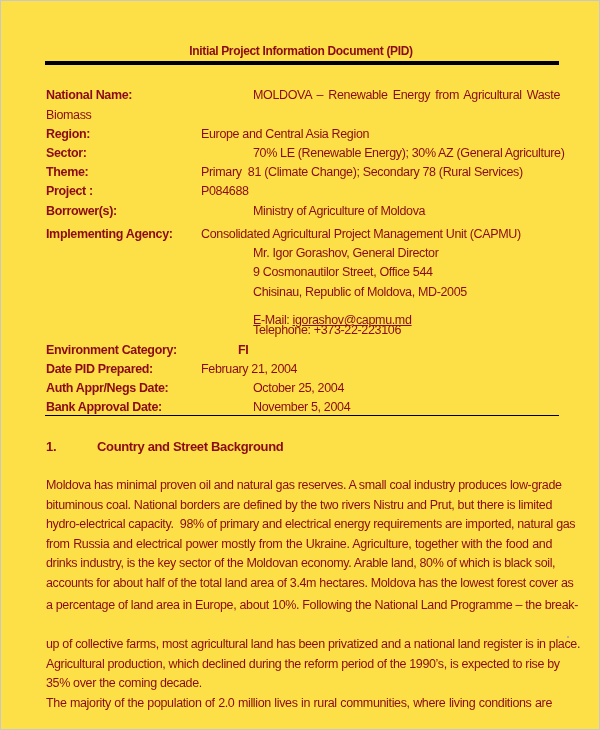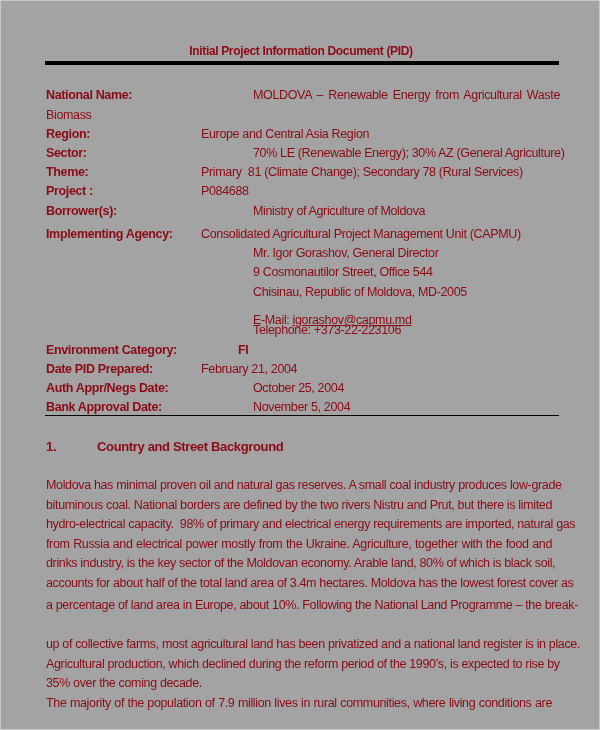--- a/index.html
+++ b/index.html
@@ -1,21 +1,21 @@
 <!DOCTYPE html>
 <html><head>
 <meta charset="utf-8">
 <style>
   html, body { margin: 0; padding: 0; background: #ffffff; }
   body { width: 600px; height: 730px; overflow: hidden; }
   .page {
     position: relative;
     width: 598px; height: 728px;
     border: 1px solid #c8c8c8;
-    background: #a3a3a3;
+    background: #fde047;
     font-family: "Liberation Sans", sans-serif;
     color: #8b0a14;
     font-size: 12.5px;
     letter-spacing: -0.35px;
   }
   .title {
     position: absolute; left: 0; width: 600px; top: 43px;
     text-align: center; font-weight: bold; font-size: 12px;
   }
   .rule-thick {
@@ -128,17 +128,17 @@
     <span class="ln">from Russia and electrical power mostly from the Ukraine. Agriculture, together with the food and</span>
     <span class="ln">drinks industry, is the key sector of the Moldovan economy. Arable land, 80% of which is black soil,</span>
     <span class="ln">accounts for about half of the total land area of 3.4m hectares. Moldova has the lowest forest cover as</span>
     <span class="ln" style="margin-top:2px;">a percentage of land area in Europe, about 10%. Following the National Land Programme – the break-</span>
     <span class="ln" style="margin-top:20px;">up of collective farms, most agricultural land has been privatized and a national land register is in place.</span>
     <span class="ln">Agricultural production, which declined during the reform period of the 1990’s, is expected to rise by</span>
     <span class="ln last">35% over the coming decade.</span>
   </div>
 
   <div class="para" style="top:693px;">
-    <span class="ln">The majority of the population of 7.9 million lives in rural communities, where living conditions are</span>
+    <span class="ln">The majority of the population of 2.0 million lives in rural communities, where living conditions are</span>
   </div>
 
   <div class="dot"></div>
 </div>
 
 </body></html>

